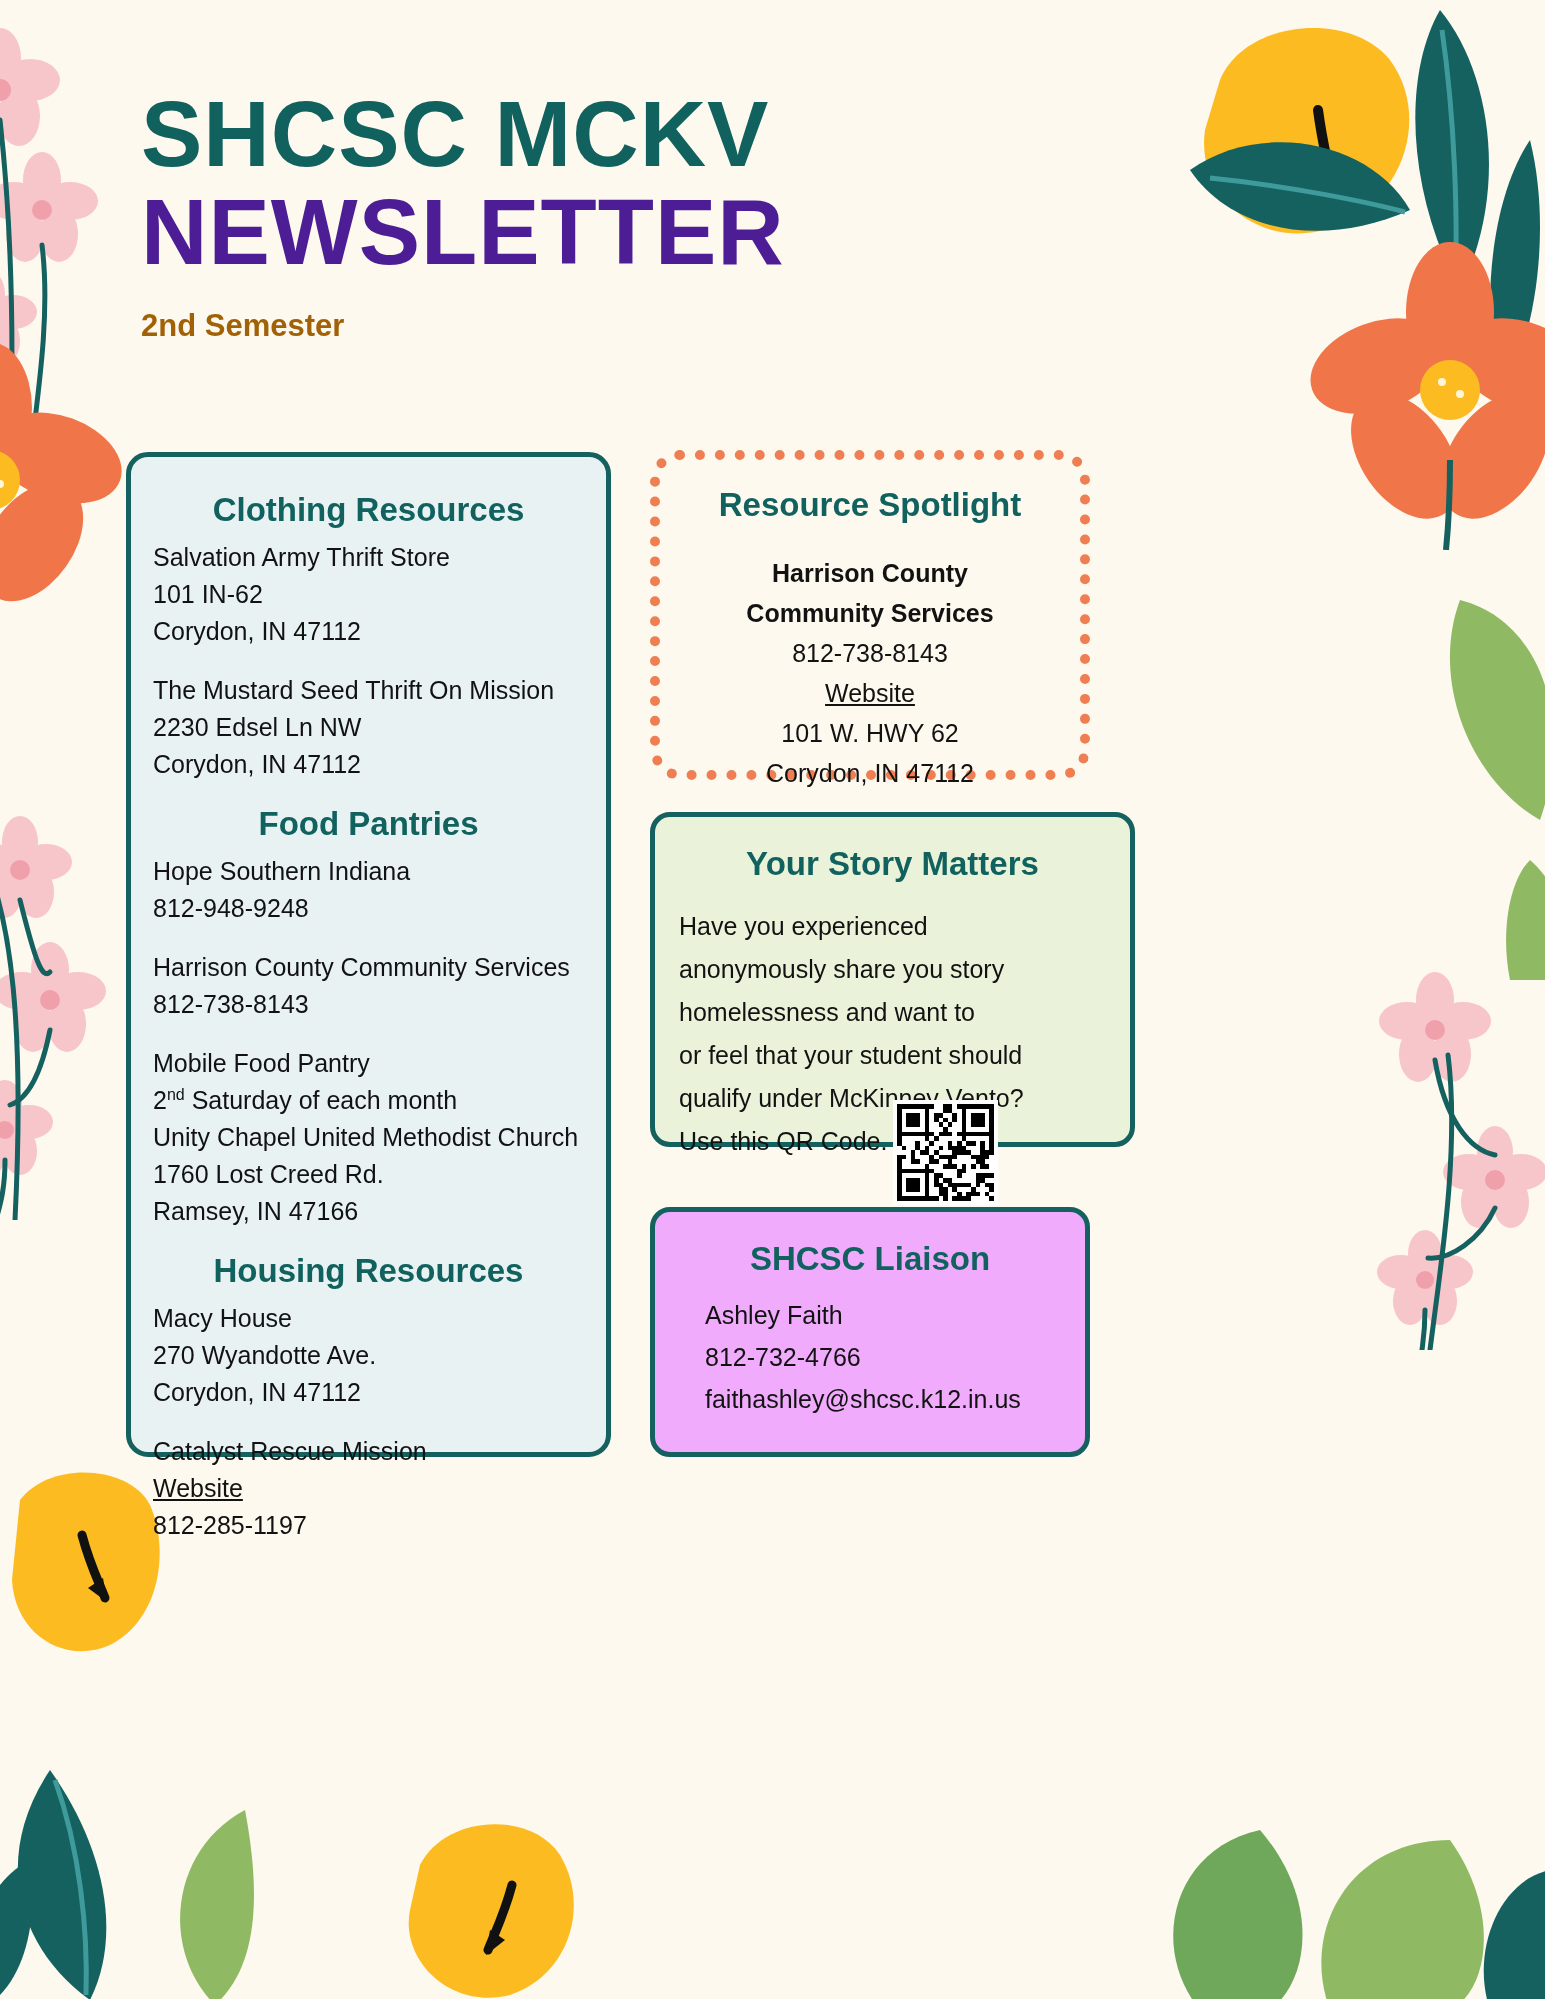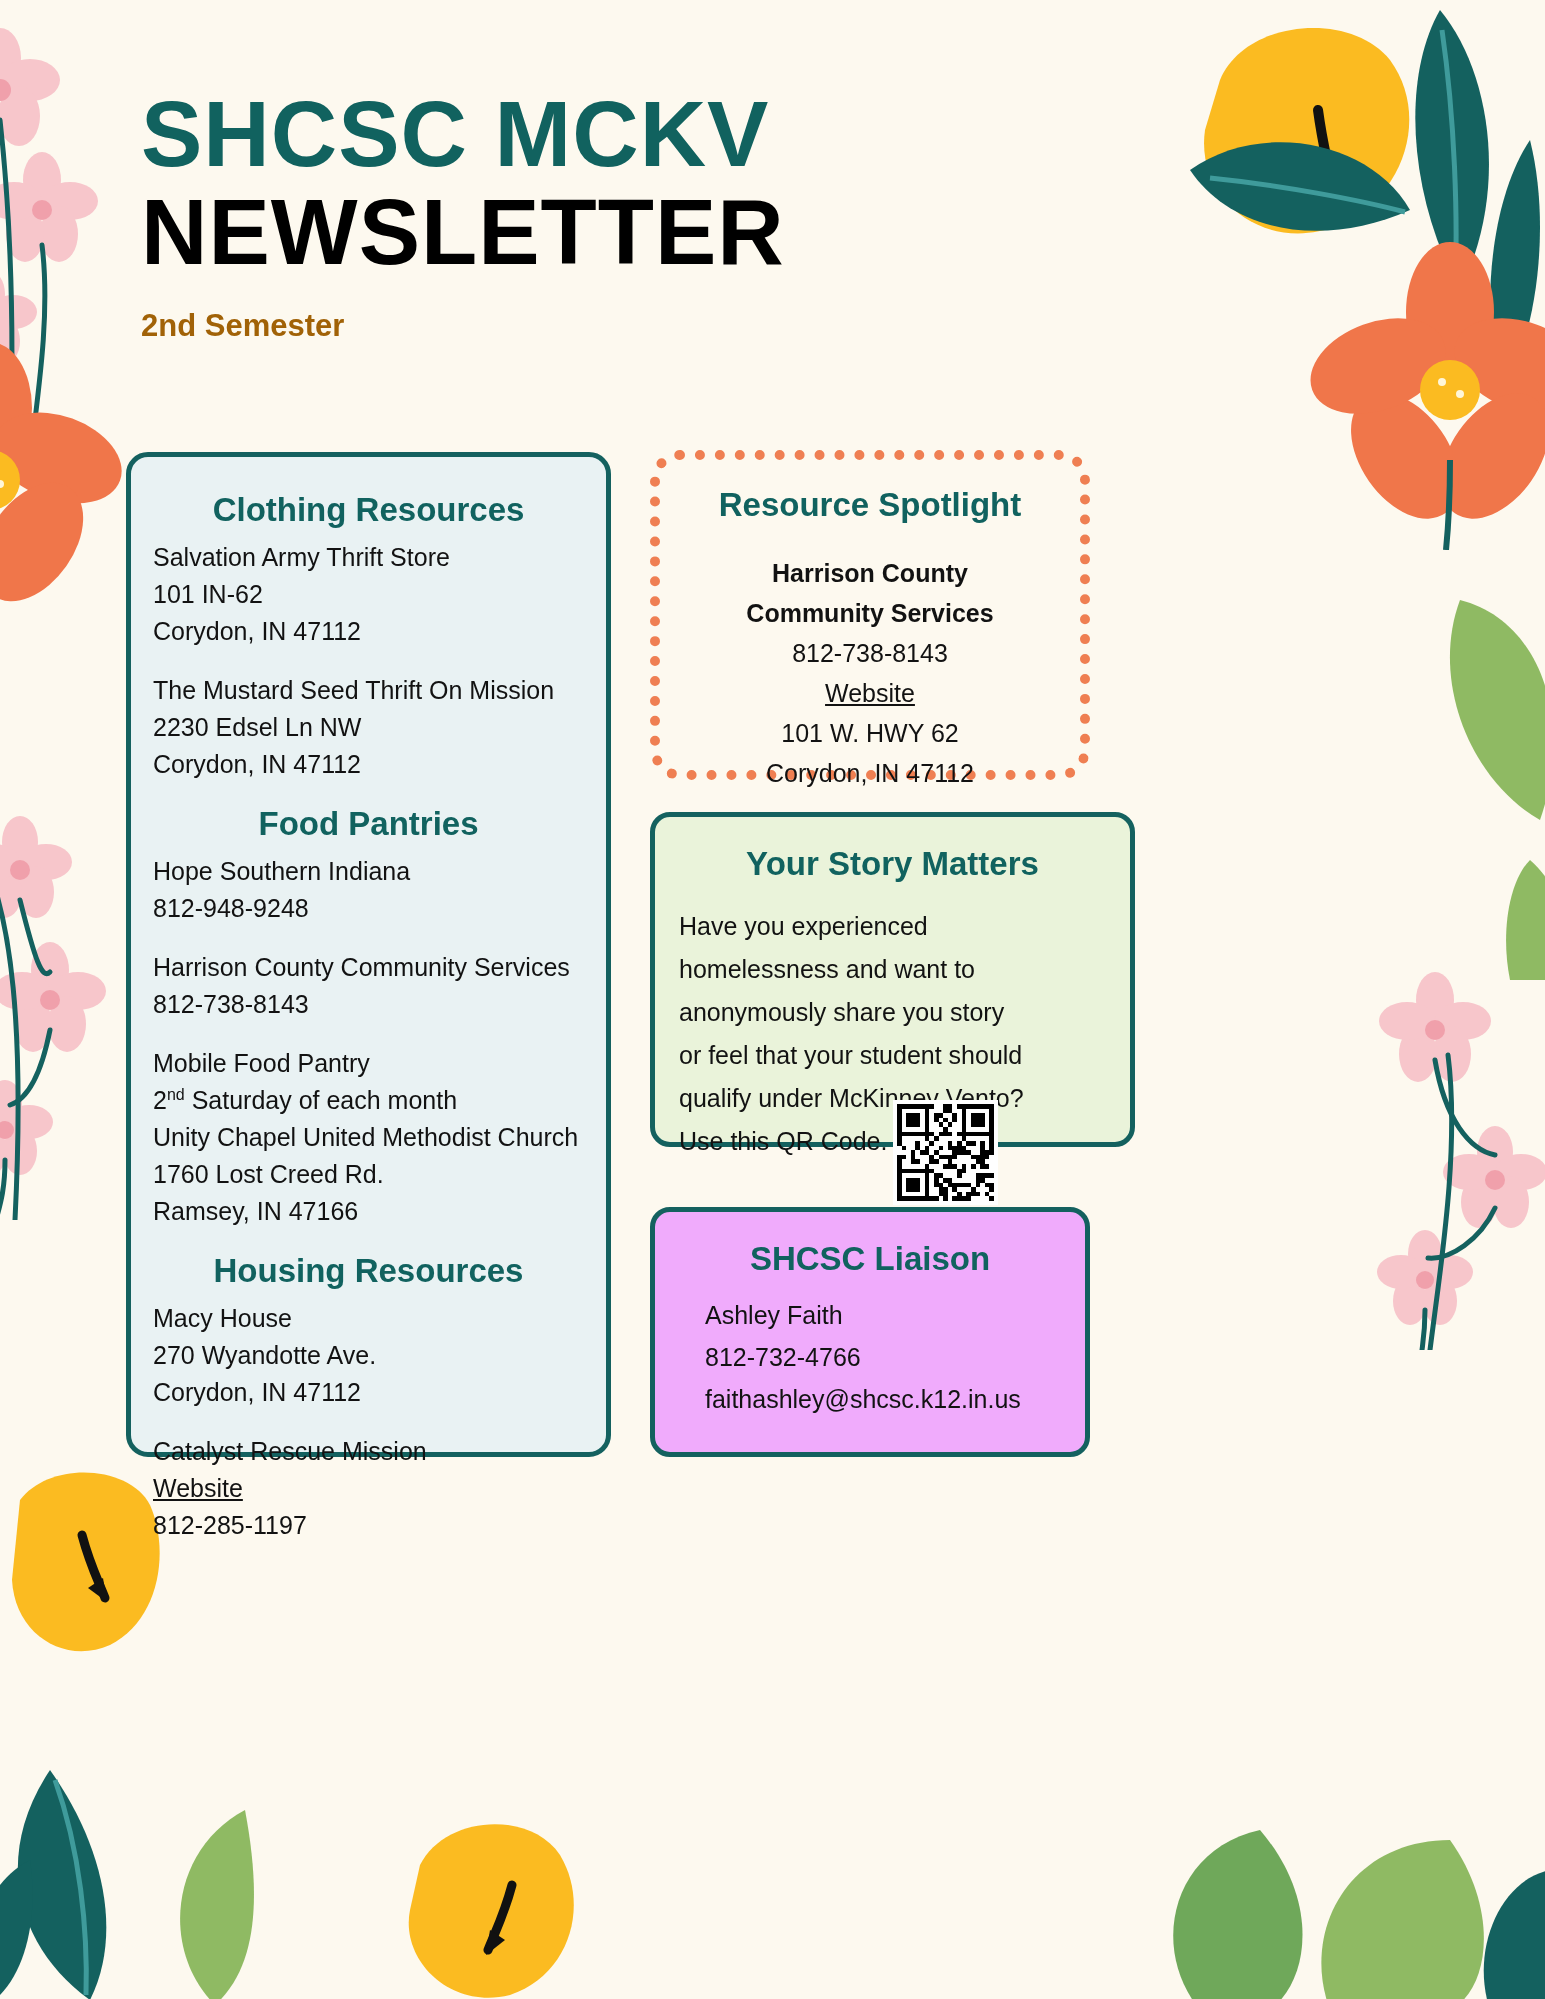--- a/index.html
+++ b/index.html
@@ -16,21 +16,21 @@
   .deco{position:absolute;pointer-events:none;}
 
   
   .title-wrap{position:absolute;left:141px;top:86px;z-index:5;}
   .title1{
     font-size:92px;line-height:96px;font-weight:700;
     color:#11625f;letter-spacing:1px;
   }
   .title2{
     font-size:92px;line-height:100px;font-weight:700;
-    color:#000000;letter-spacing:1px;
+    color:#4c1d95;letter-spacing:1px;
   }
   .subtitle{
     margin-top:26px;font-size:31px;font-weight:700;color:#a16207;
   }
 
   
   .card{position:absolute;box-sizing:border-box;z-index:6;}
 
   .left-card{
     left:126px;top:452px;width:485px;height:1005px;
@@ -347,22 +347,22 @@
       <div><span class="ulink">Website</span></div>
       <div>101 W. HWY 62</div>
       <div>Corydon, IN 47112</div>
     </div>
   </div>
 
   <div class="card story">
     <div class="story-h">Your Story Matters</div>
     <div class="story-b">
       <div>Have you experienced</div>
+      <div>anonymously share you story</div>
       <div>homelessness and want to</div>
-      <div>anonymously share you story</div>
       <div>or feel that your student should</div>
       <div>qualify under McKinney Vento?</div>
       <div>Use this QR Code.</div>
     </div>
   </div>
 
   <div class="qr">
     <div class="qr-grid" id="qrgrid">
         <span></span>
         <span></span>

